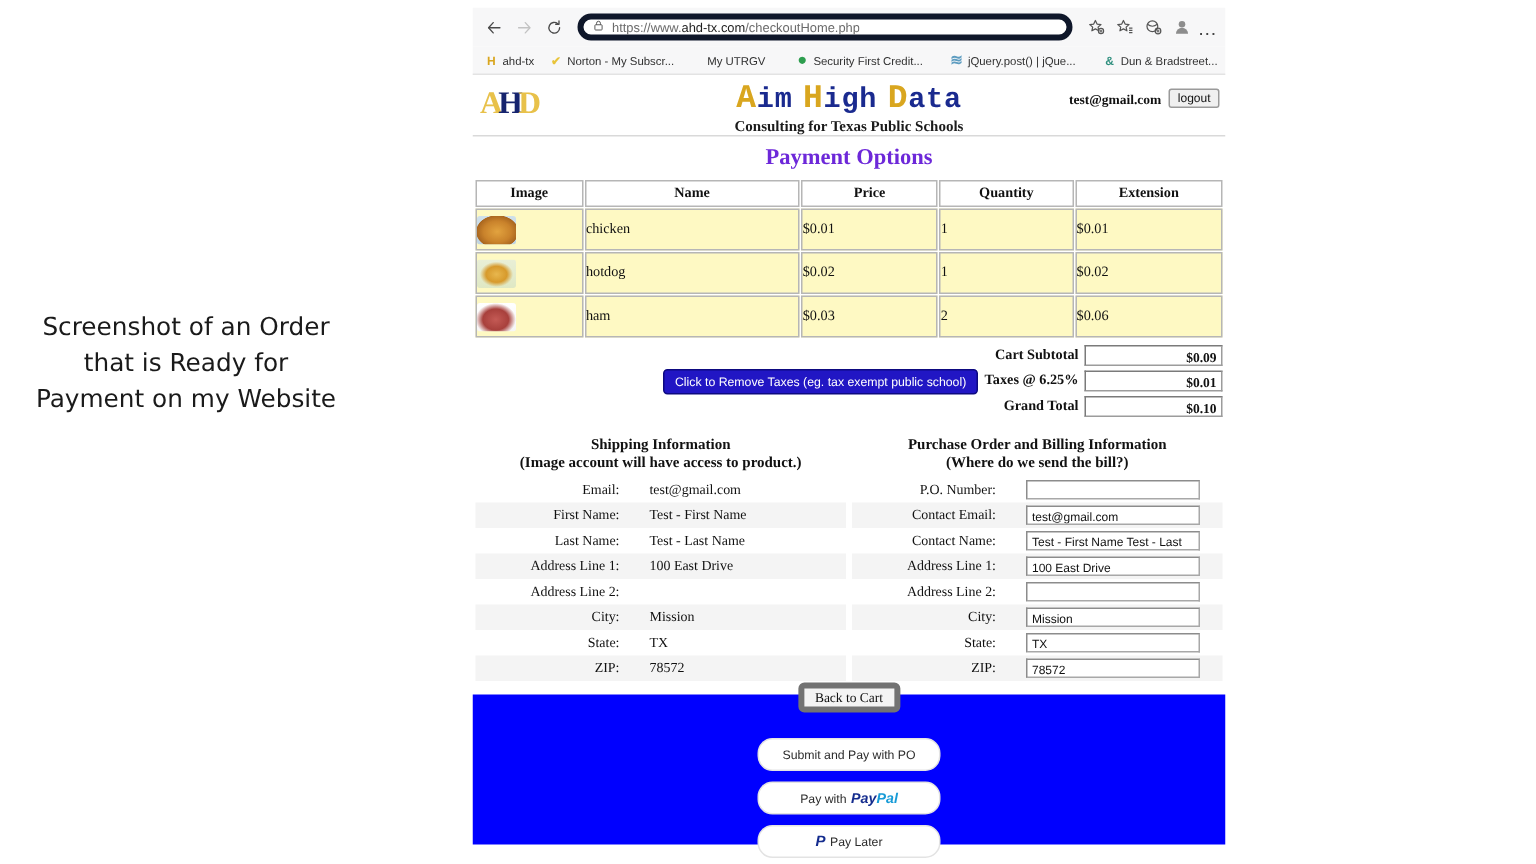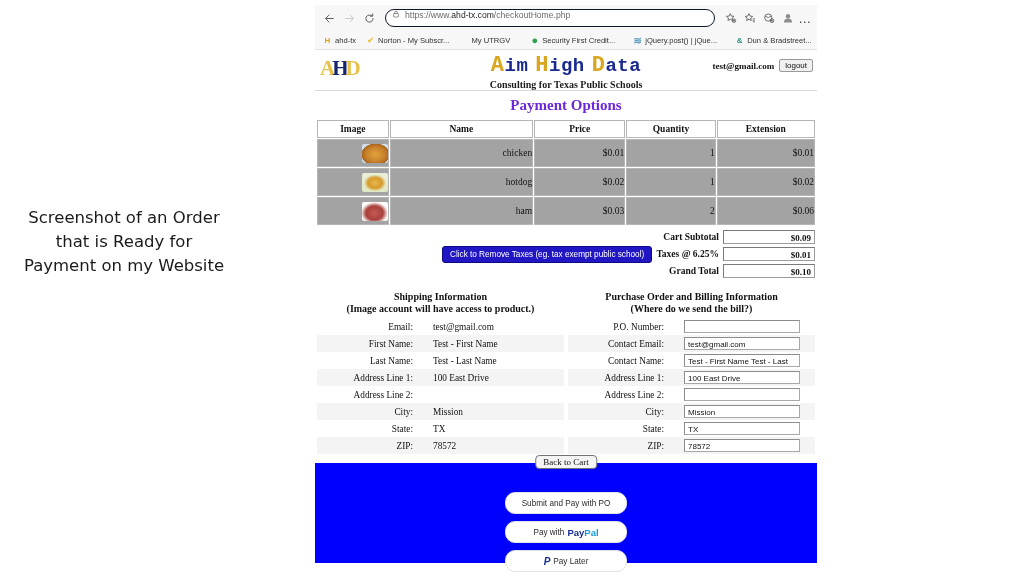--- a/index.html
+++ b/index.html
@@ -48,21 +48,21 @@
     flex: 0 0 auto;
   }
   .nav-btn.disabled { color: #c3c3c3; }
   .nav-btn svg { display: block; }
 
   .omnibox {
     flex: 1 1 auto;
     height: 18px;
     margin: 0 6px;
     background: #ffffff;
-    border: 1px solid #0f172a;
+    border: 4px solid #0f172a;
     border-radius: 9px;
     display: flex;
     align-items: flex-start;
     padding: 0 6px;
     box-sizing: border-box;
     min-width: 0;
   }
   .lock-ico { flex: 0 0 auto; margin-right: 5px; color: #555; display:flex; }
   .url {
     font-family: "Liberation Sans", sans-serif;
@@ -184,24 +184,24 @@
   }
   table.cart th {
     background: #ffffff;
     border: 1px solid #b6b6b6;
     font-size: 9.5px;
     font-weight: bold;
     padding: 3px 12px;
     color: #111;
   }
   table.cart td {
-    background: #a3a3a3;
+    background: #fef9c3;
     border: 1px solid #b6b6b6;
     font-size: 9.5px;
-    text-align: right;
+    text-align: left;
     padding: 2px 0;
     color: #111;
     height: 22px;
   }
   .col-img { width: 58px; }
   .col-name { width: 175px; }
   .col-price { width: 92px; }
   .col-qty { width: 80px; }
   .col-ext { width: 92px; }
 
@@ -316,21 +316,21 @@
     margin-top: 9px;
     width: 502px;
     height: 100px;
     background: #0000ff;
   }
   .back-cart {
     position: absolute;
     left: 50%; transform: translateX(-50%);
     top: -8px;
     background: #f4f4f4;
-    border: 1px solid #737373;
+    border: 4px solid #737373;
     border-radius: 4px;
     font-family: "Liberation Serif", serif;
     font-size: 9px;
     color: #111;
     padding: 1px 7px;
     white-space: nowrap;
   }
   .pay-btn {
     position: absolute;
     left: 50%; transform: translateX(-50%);
@@ -339,21 +339,21 @@
     border: 1px solid #e3e3e3;
     border-radius: 10px;
     display: flex; align-items: center; justify-content: center;
     font-family: "Liberation Sans", sans-serif;
     font-size: 8.2px;
     color: #2c2c2c;
   }
   .pay-btn.b1 { top: 29px; }
   .pay-btn.b2 { top: 58px; }
   .pay-btn.b3 { top: 87px; }
-  .pp-logo { font-weight: bold; font-size: 9.5px; margin-left: 3px; }
+  .pp-logo { font-weight: bold; font-size: 9.5px; font-style: italic; margin-left: 3px; }
   .pp-logo .pp1 { color: #142c8e; }
   .pp-logo .pp2 { color: #179bd7; }
   .pp-p {
     display: inline-block;
     font-weight: bold; font-style: italic;
     font-size: 10px;
     color: #142c8e;
     margin-right: 3px;
   }
 </style>

